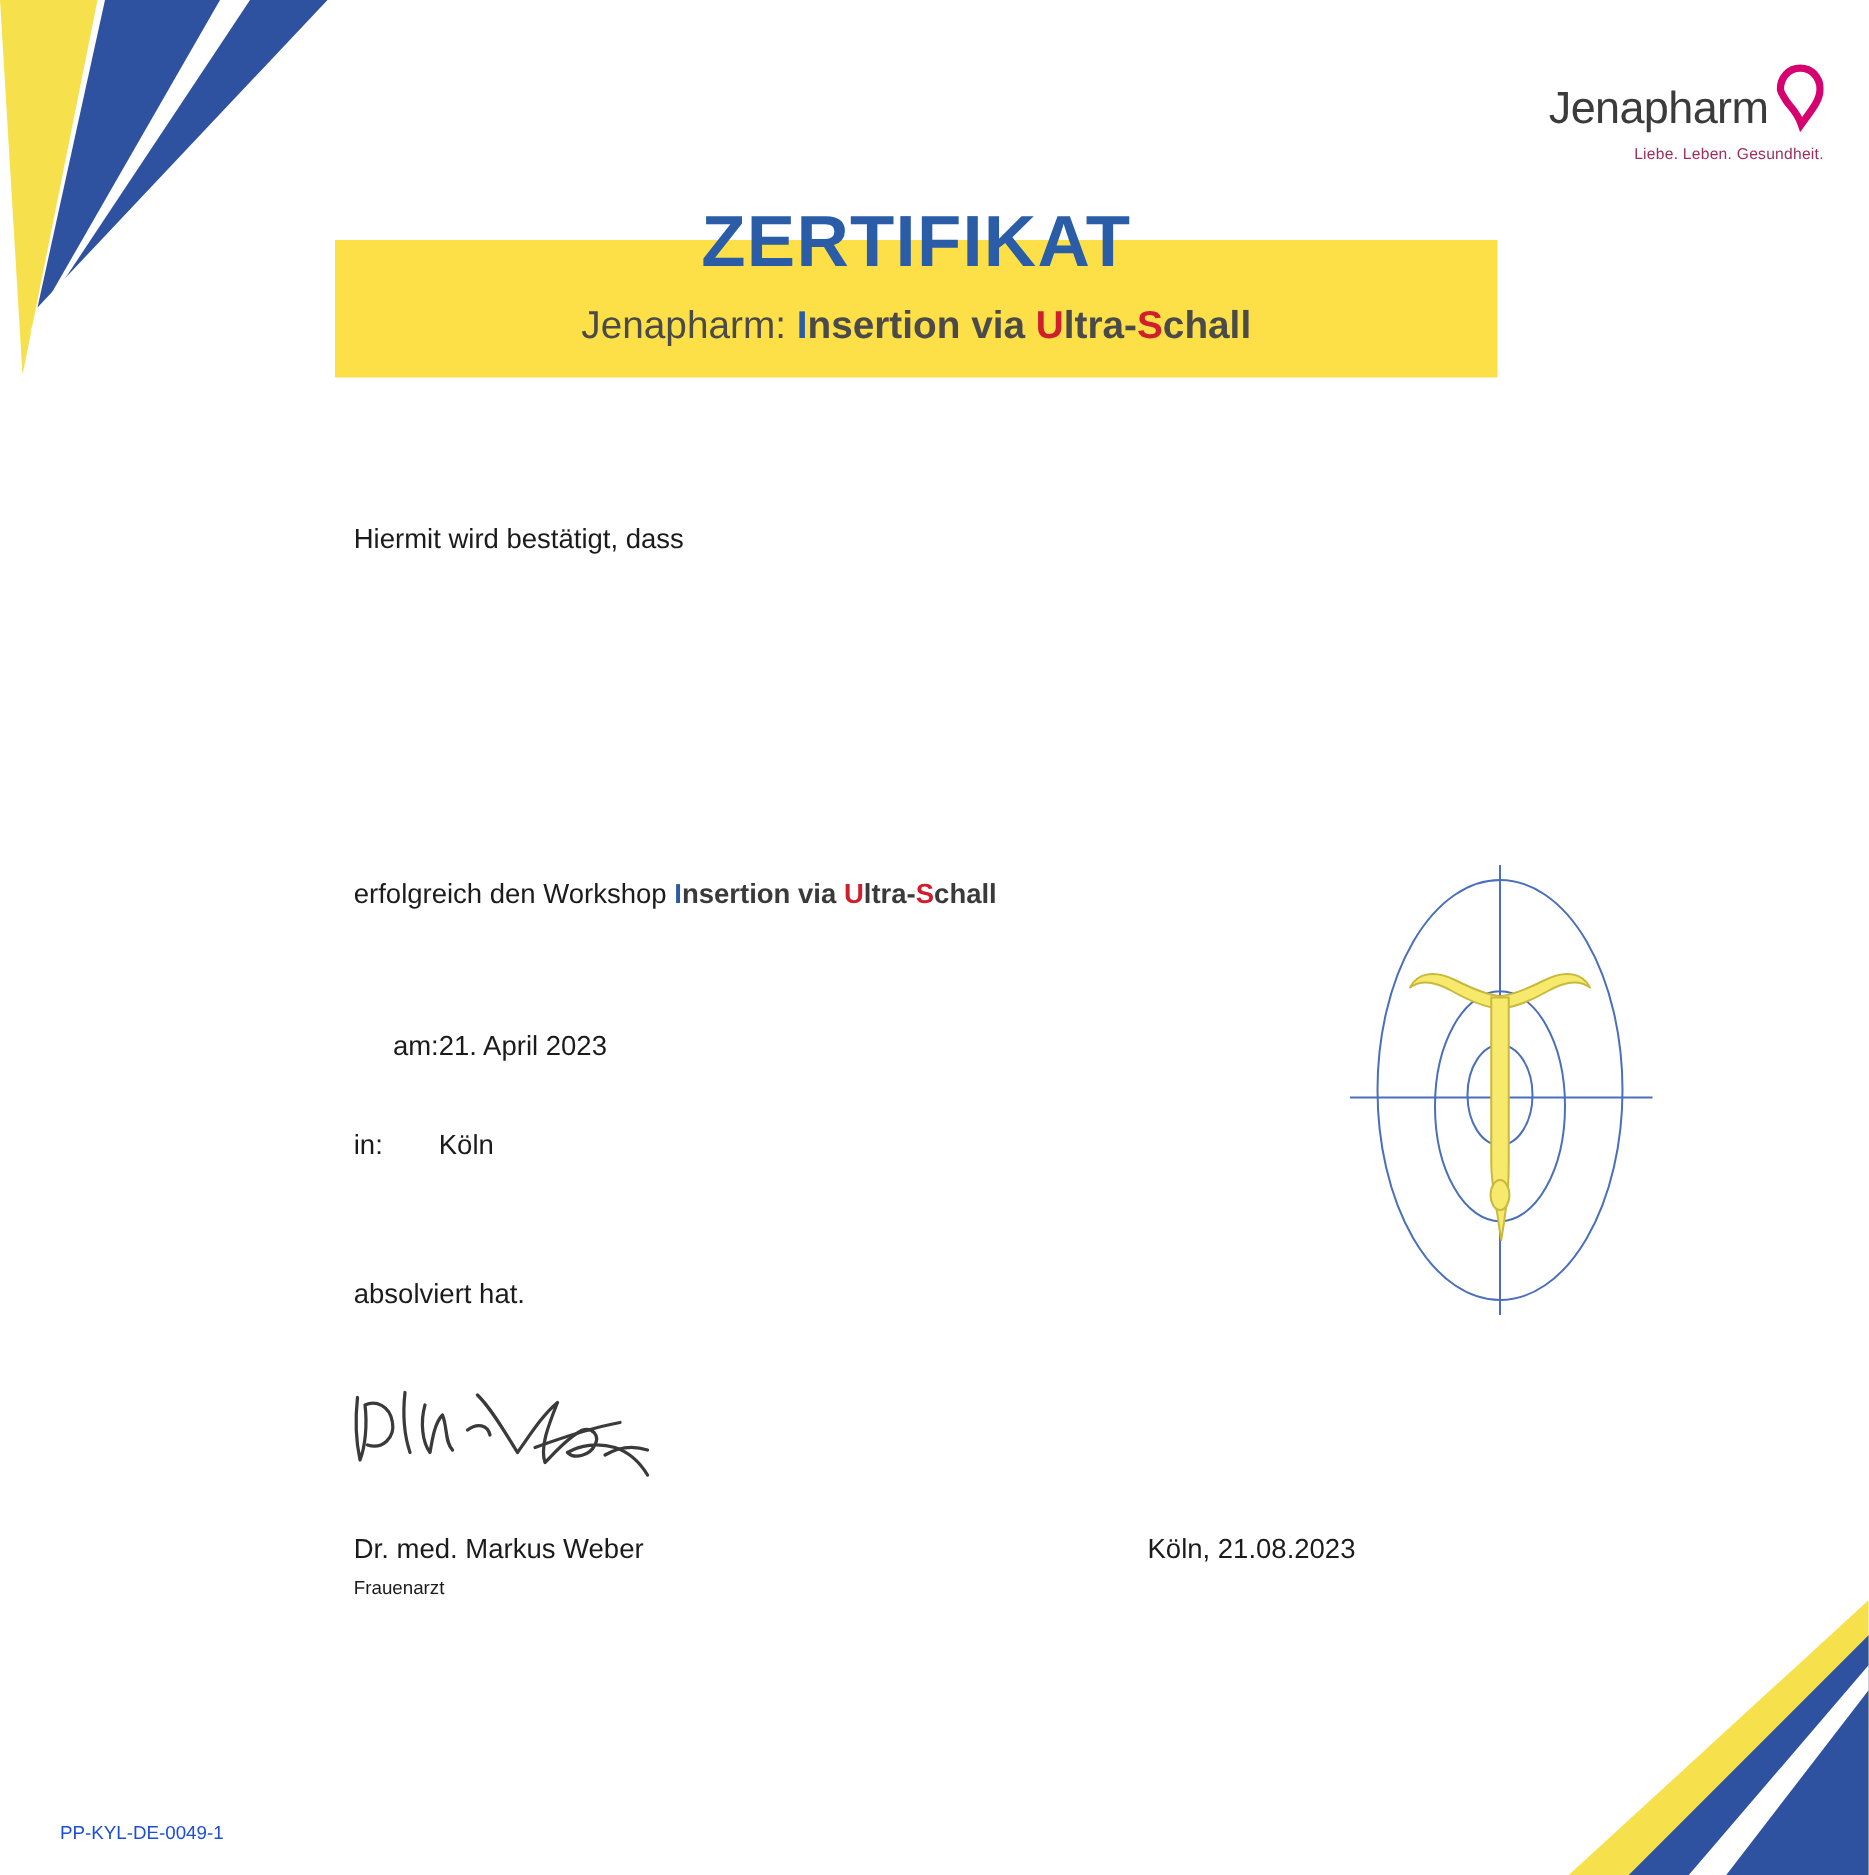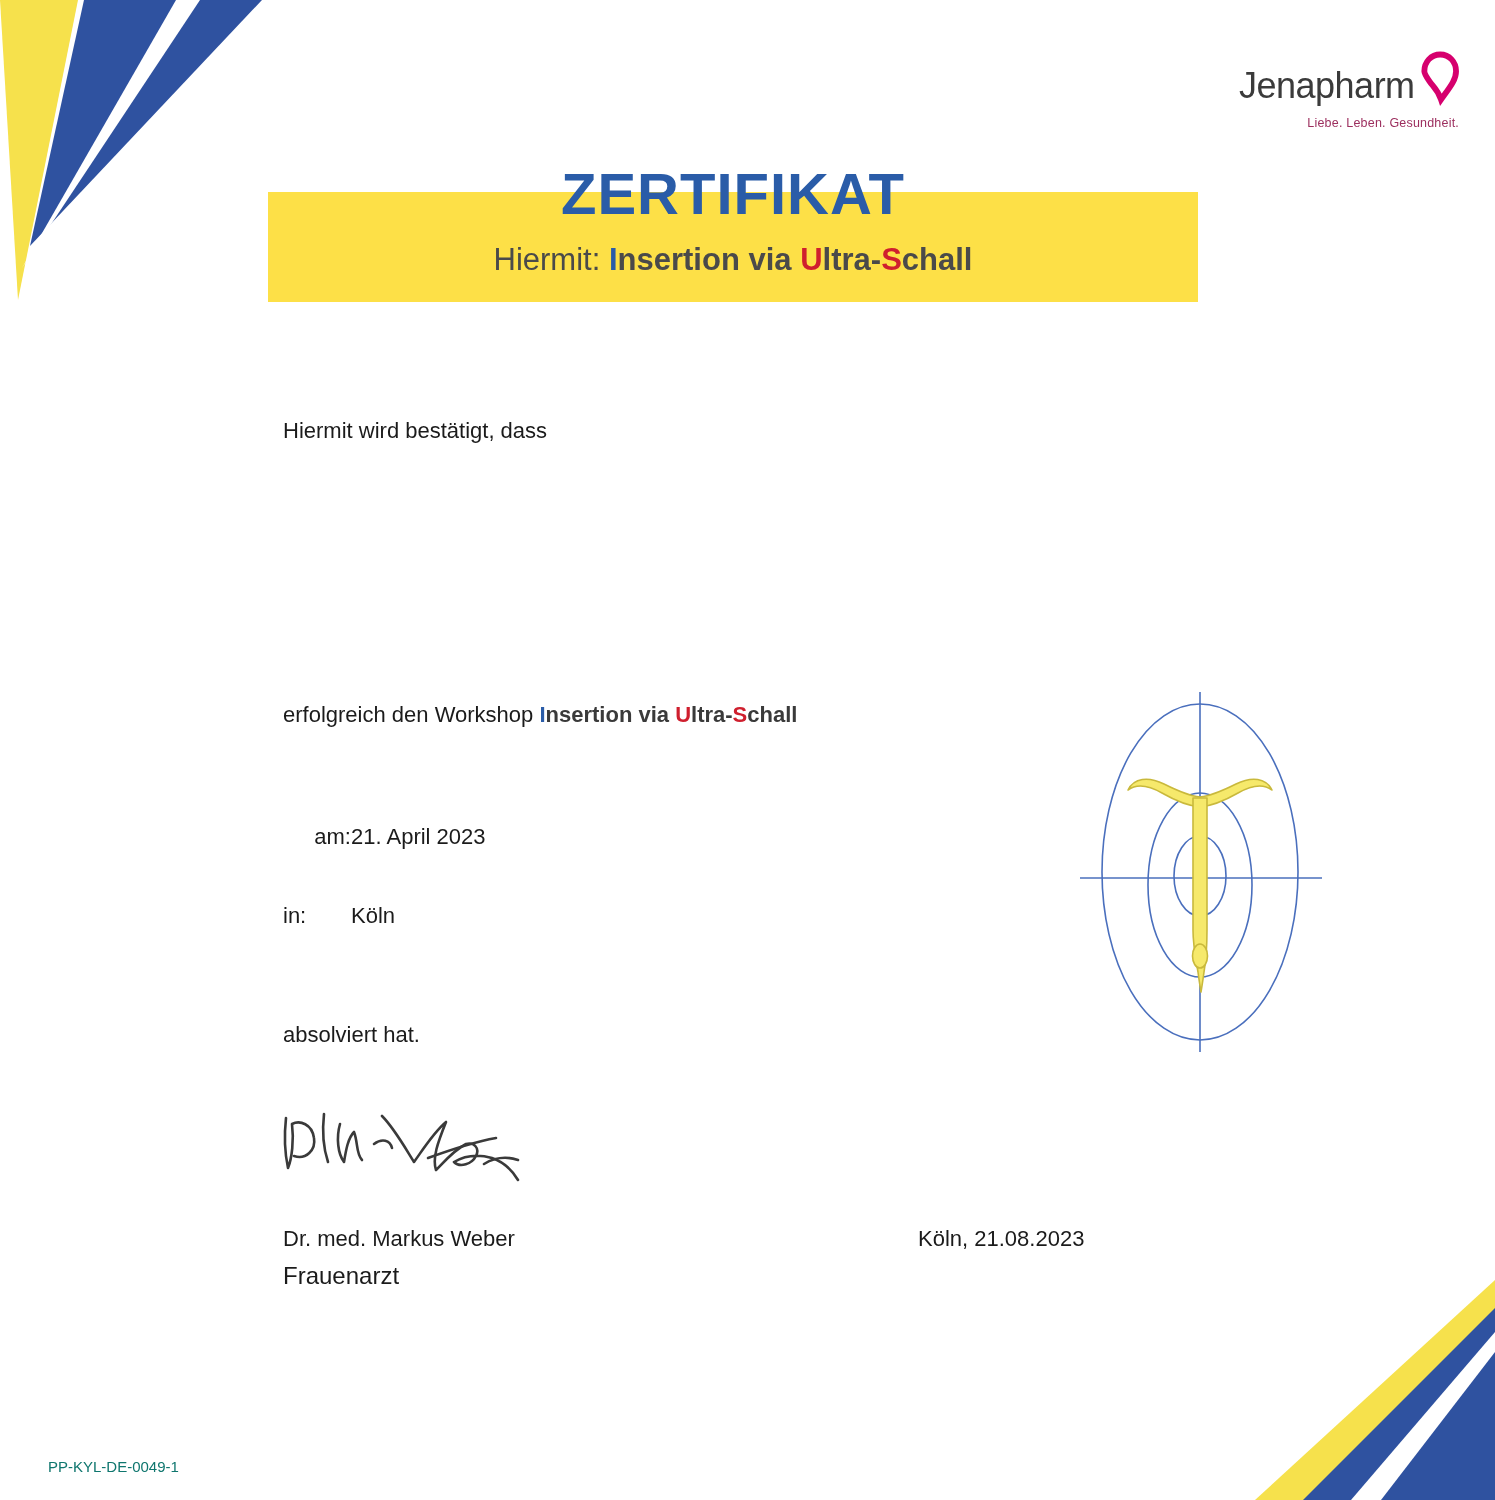--- a/index.html
+++ b/index.html
@@ -161,21 +161,21 @@
     position: absolute;
     left: 283px;
     top: 1226px;
     font-size: 22px;
     color: #1b1b1b;
   }
   .sig-role {
     position: absolute;
     left: 283px;
     top: 1262px;
-    font-size: 24px;
+    font-size: 15px;
     color: #1b1b1b;
   }
   .place-date {
     position: absolute;
     left: 918px;
     top: 1226px;
     font-size: 22px;
     color: #1b1b1b;
   }
 
@@ -187,21 +187,21 @@
     width: 280px;
     height: 380px;
   }
 
   
   .footer-code {
     position: absolute;
     left: 48px;
     top: 1458px;
     font-size: 15px;
-    color: #0f766e;
+    color: #1d4ed8;
     text-align: center;
   }
 </style>
 </head>
 <body>
 
 <div class="page">
 
   <svg class="corner-tl" viewBox="0 0 300 310">
     <polygon points="0,0 78,0 18,300" fill="#f6e14c"></polygon>
@@ -222,21 +222,21 @@
         <path d="M23 4 C34 4 42 13 42 24 C42 35 34 44 24 58 C20 46 14 42 10 36 C6 30 4 27 4 24 C4 13 12 4 23 4 Z" fill="none" stroke="#d6006e" stroke-width="7" stroke-linecap="round"></path>
         <circle cx="23" cy="24" r="8" fill="#ffffff"></circle>
       </svg>
     </div>
     <div class="logo-tag">Liebe. Leben. Gesundheit.</div>
   </div>
 
   <div class="title-band">
     <div class="title-main">ZERTIFIKAT</div>
     <div class="title-sub">
-      <span>Hiermit: </span><span class="blue">I</span><span class="dark">nsertion via </span><span class="red">U</span><span class="dark">ltra-</span><span class="red">S</span><span class="dark">chall</span>
+      <span>Jenapharm: </span><span class="blue">I</span><span class="dark">nsertion via </span><span class="red">U</span><span class="dark">ltra-</span><span class="red">S</span><span class="dark">chall</span>
     </div>
   </div>
 
   <div class="intro">Hiermit wird bestätigt, dass</div>
 
 
   <div class="statement">
     <span>erfolgreich den Workshop </span><span class="blue">I</span><span class="dark">nsertion via </span><span class="red">U</span><span class="dark">ltra-</span><span class="red">S</span><span class="dark">chall</span>
   </div>
 

